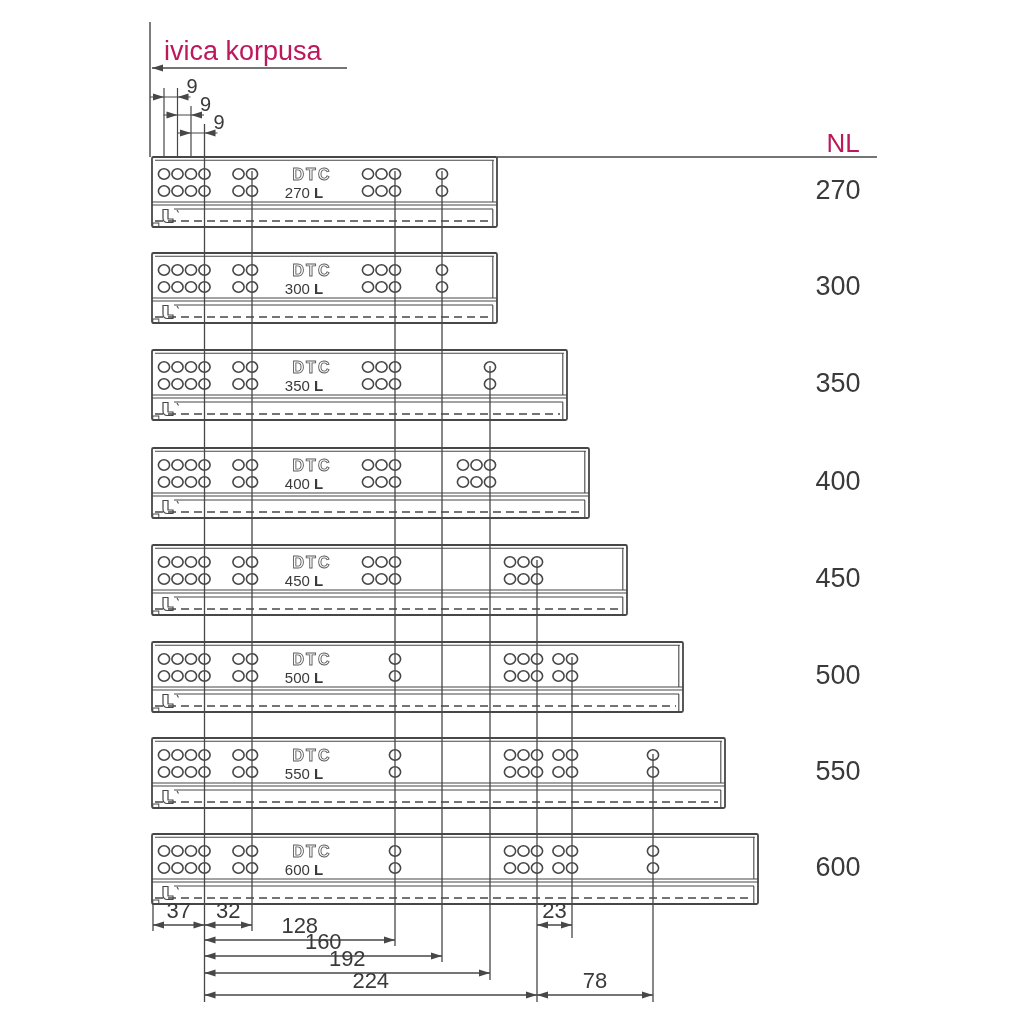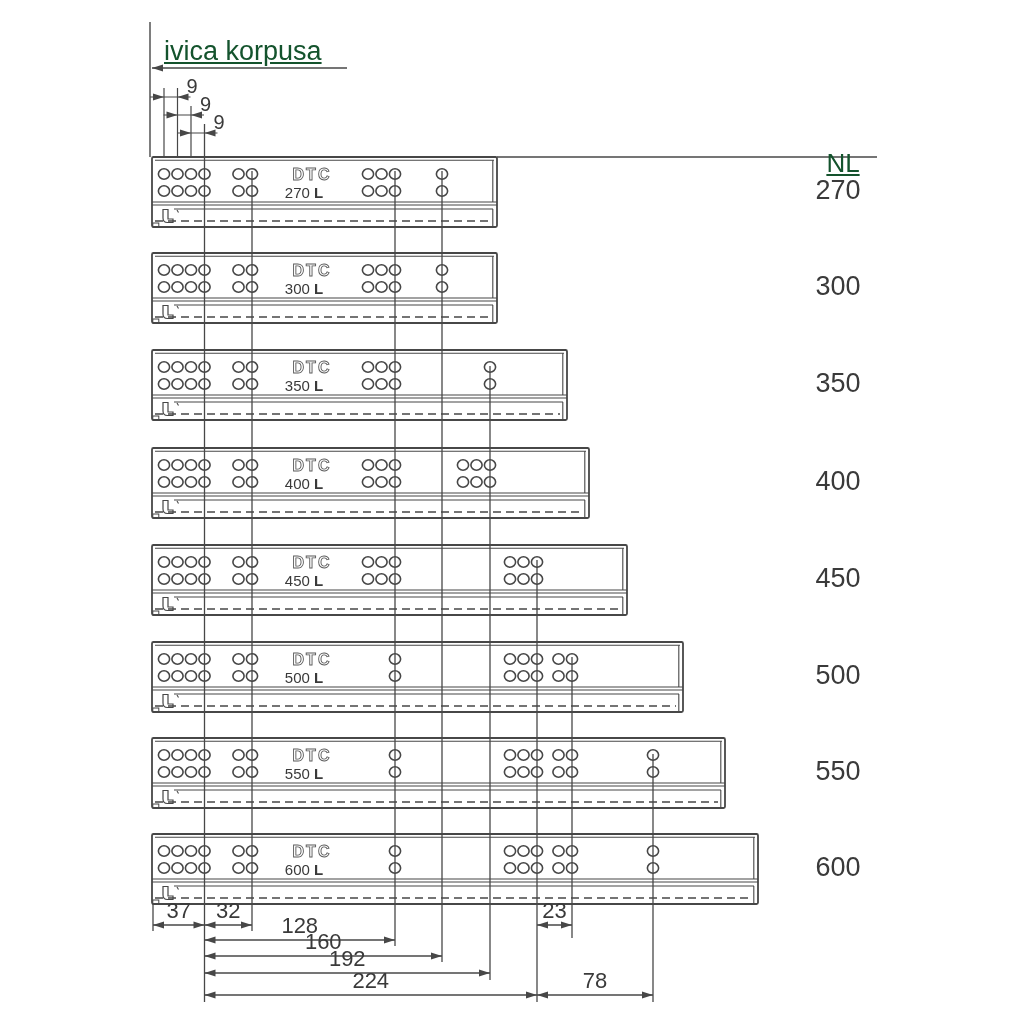--- a/index.html
+++ b/index.html
@@ -3,26 +3,25 @@
 <meta charset="utf-8">
 <style>
   html,body{margin:0;padding:0;}
   body{
     width:1024px;height:1024px;position:relative;
     background:#ffffff;overflow:hidden;
     font-family:"Liberation Sans", sans-serif;
   }
   #stage{position:absolute;left:0;top:0;width:1024px;height:1024px;}
   .overlay-label{
-    position:absolute;color:#14532d;white-space:nowrap;
+    position:absolute;color:#be185d;white-space:nowrap;
     font-family:"Liberation Sans", sans-serif;
-    text-decoration:underline;
   }
   #corpus-label{left:164px;top:36px;font-size:27px;}
-  #nl-header{left:808px;top:128px;width:70px;text-align:center;font-size:26px;margin-top:20px;}
+  #nl-header{left:808px;top:128px;width:70px;text-align:center;font-size:26px;}
 </style>
 </head>
 <body>
 
 <svg id="stage" xmlns="http://www.w3.org/2000/svg" viewBox="0 0 1024 1024">
     <rect x="152" y="157" width="345" height="70" fill="#ffffff" stroke="#474747" stroke-width="1.8" rx="1.5"></rect>
     <line x1="155" y1="160.2" x2="494" y2="160.2" stroke="#474747" stroke-width="1.1"></line>
     <line x1="492.8" y1="160.2" x2="492.8" y2="202" stroke="#474747" stroke-width="1.1"></line>
     <line x1="152" y1="202" x2="497" y2="202" stroke="#474747" stroke-width="1.1"></line>
     <line x1="152" y1="205" x2="497" y2="205" stroke="#474747" stroke-width="1.1"></line>

